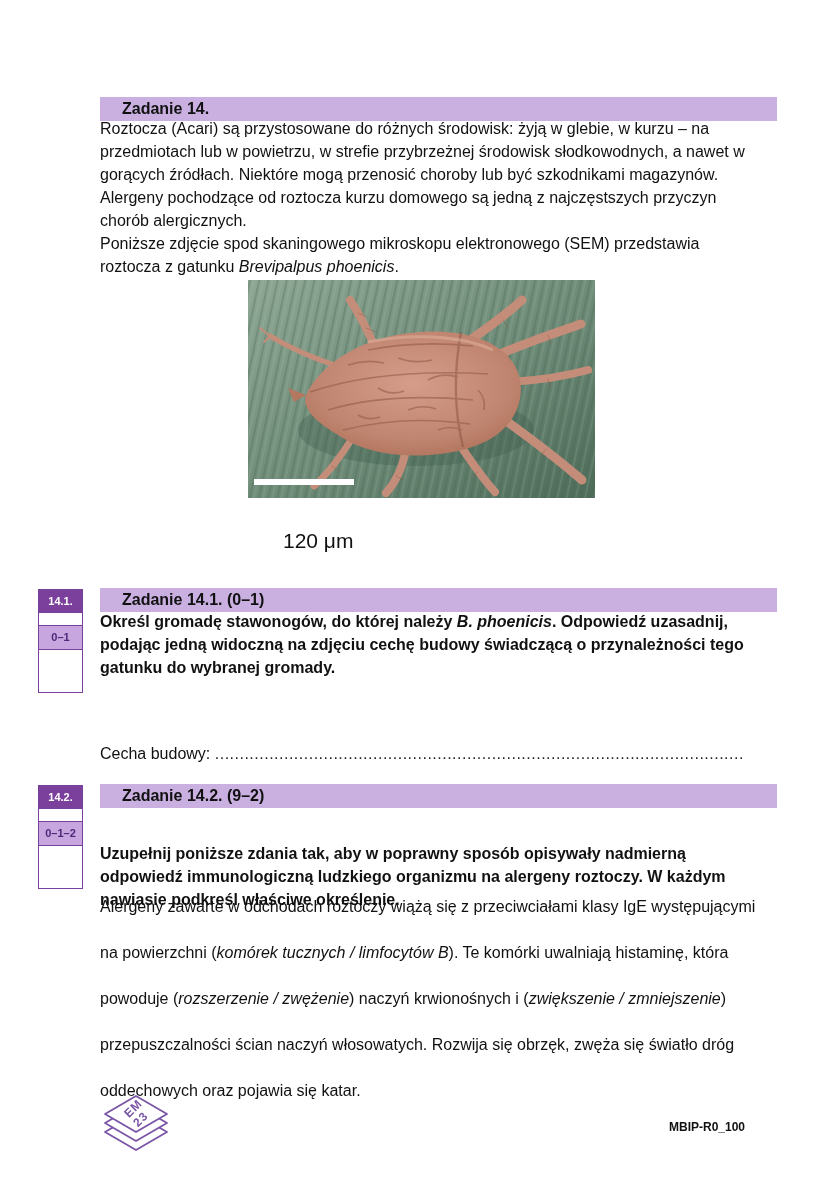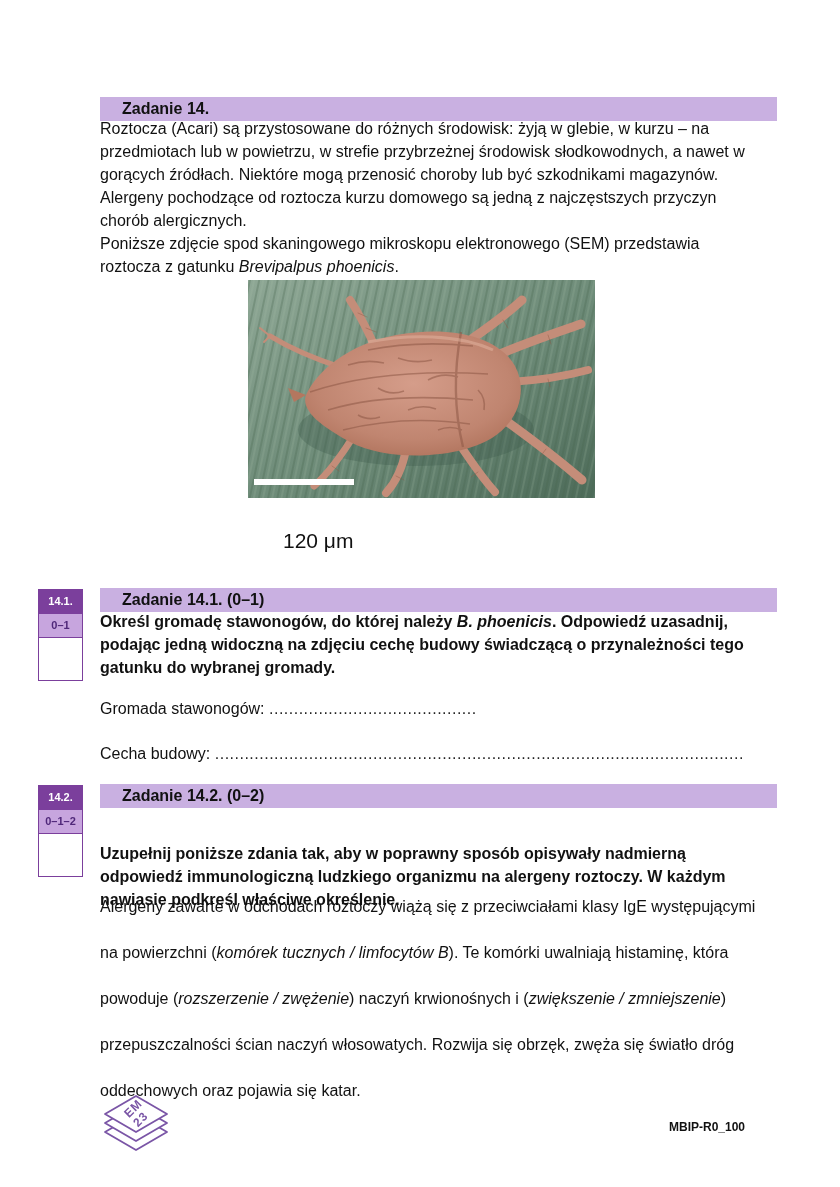--- a/index.html
+++ b/index.html
@@ -38,21 +38,21 @@
   }
   .score-box .cell-id{
     background:#7b3f9c;color:#fff;
     font-size:11px;font-weight:700;
     text-align:center;line-height:23px;height:23px;
   }
   .score-box .cell-score{
     background:#c7a5de;color:#50287a;
     font-size:11px;font-weight:700;
     text-align:center;line-height:23px;height:23px;
-    border-top:1px solid #7b3f9c;border-bottom:1px solid #7b3f9c;
+    border-top:1px solid #7b3f9c;border-bottom:1px solid #7b3f9c;margin-top:12px;
   }
   .score-box .cell-blank{height:42px;background:#fff;}
   
   .answer-line{
     left:100px;width:645px;
     font-size:16px;line-height:23px;
     white-space:nowrap;overflow:hidden;
   }
   .answer-line .dots{letter-spacing:0.5px;color:#222;}
   
@@ -153,35 +153,32 @@
     <div class="cell-score">0–1</div>
     <div class="cell-blank"></div>
   </div>
 
   <div class="abs task-bar" style="top:588px;">
     <span>Zadanie 14.1. (0–1)</span>
   </div>
 
   <p class="abs body-text" style="top:610px;margin:0;"><span class="run-bold">Określ gromadę stawonogów, do której należy </span><span class="run-bolditalic">B. phoenicis</span><span class="run-bold">. Odpowiedź uzasadnij, podając jedną widoczną na zdjęciu cechę budowy świadczącą o przynależności tego gatunku do wybranej gromady.</span></p>
 
-  <div class="abs answer-line" style="top:697px;">
-    <span>Gromada stawonogów: </span><span class="dots">..........................................</span>
-  </div>
   <div class="abs answer-line" style="top:742px;">
     <span>Cecha budowy: </span><span class="dots">........................................................................................................................................</span>
   </div>
 
   <div class="abs score-box" style="top:785px;">
     <div class="cell-id">14.2.</div>
     <div class="cell-score">0–1–2</div>
     <div class="cell-blank"></div>
   </div>
 
   <div class="abs task-bar" style="top:784px;">
-    <span>Zadanie 14.2. (0–2)</span>
+    <span>Zadanie 14.2. (9–2)</span>
   </div>
 
   <p class="abs body-text bold-text" style="top:842px;margin:0;">Uzupełnij poniższe zdania tak, aby w poprawny sposób opisywały nadmierną odpowiedź immunologiczną ludzkiego organizmu na alergeny roztoczy. W każdym nawiasie podkreśl właściwe określenie.</p>
 
   <p class="abs cloze" style="margin:0;"><span>Alergeny zawarte w odchodach roztoczy wiążą się z przeciwciałami klasy IgE występującymi na powierzchni (</span><span class="run-italic">komórek tucznych / limfocytów B</span><span>). Te komórki uwalniają histaminę, która powoduje (</span><span class="run-italic">rozszerzenie / zwężenie</span><span>) naczyń krwionośnych i (</span><span class="run-italic">zwiększenie / zmniejszenie</span><span>) przepuszczalności ścian naczyń włosowatych. Rozwija się obrzęk, zwęża się światło dróg oddechowych oraz pojawia się katar.</span></p>
 
   <div class="abs logo">
     <svg width="66" height="80" viewBox="0 0 66 80">
       <g fill="#ffffff" stroke="#7a55a6" stroke-width="1.8" stroke-linejoin="round">
         <path d="M33 24 L64 42 L33 60 L2 42 Z"></path>

